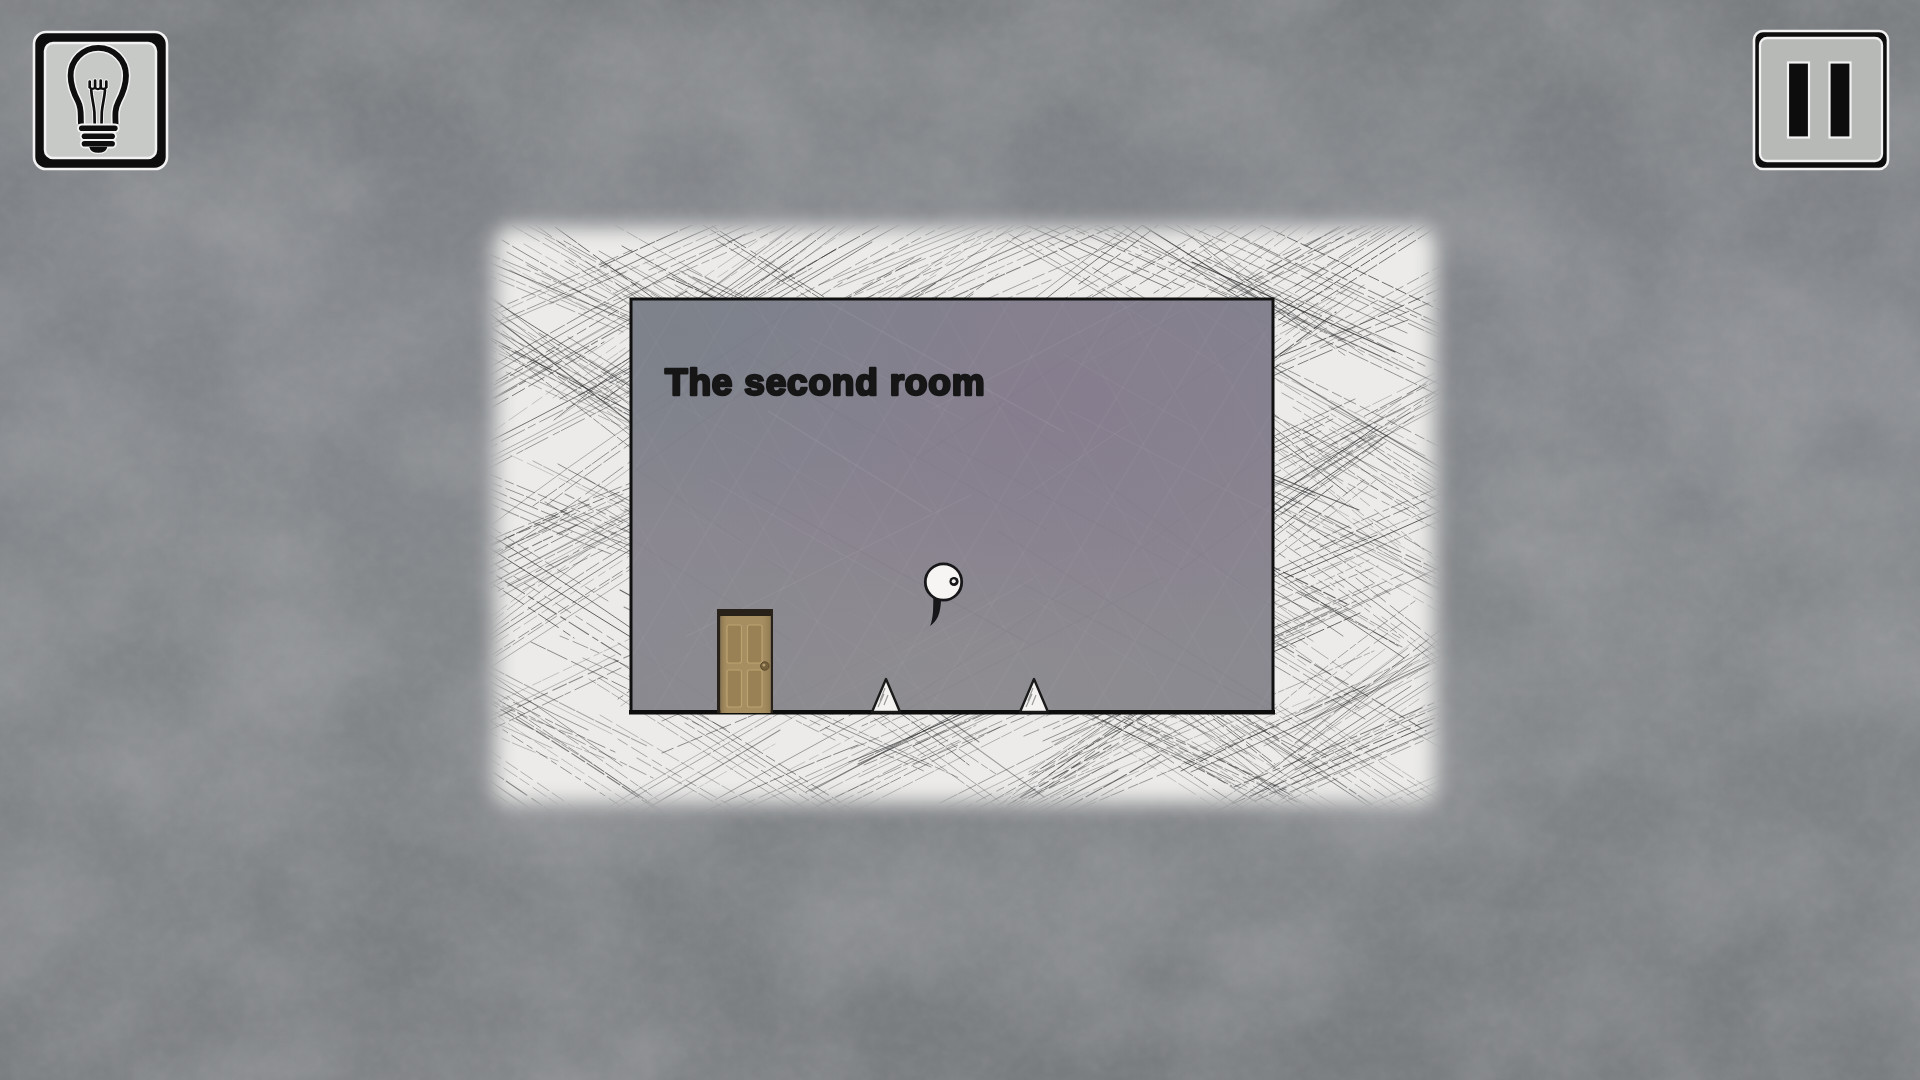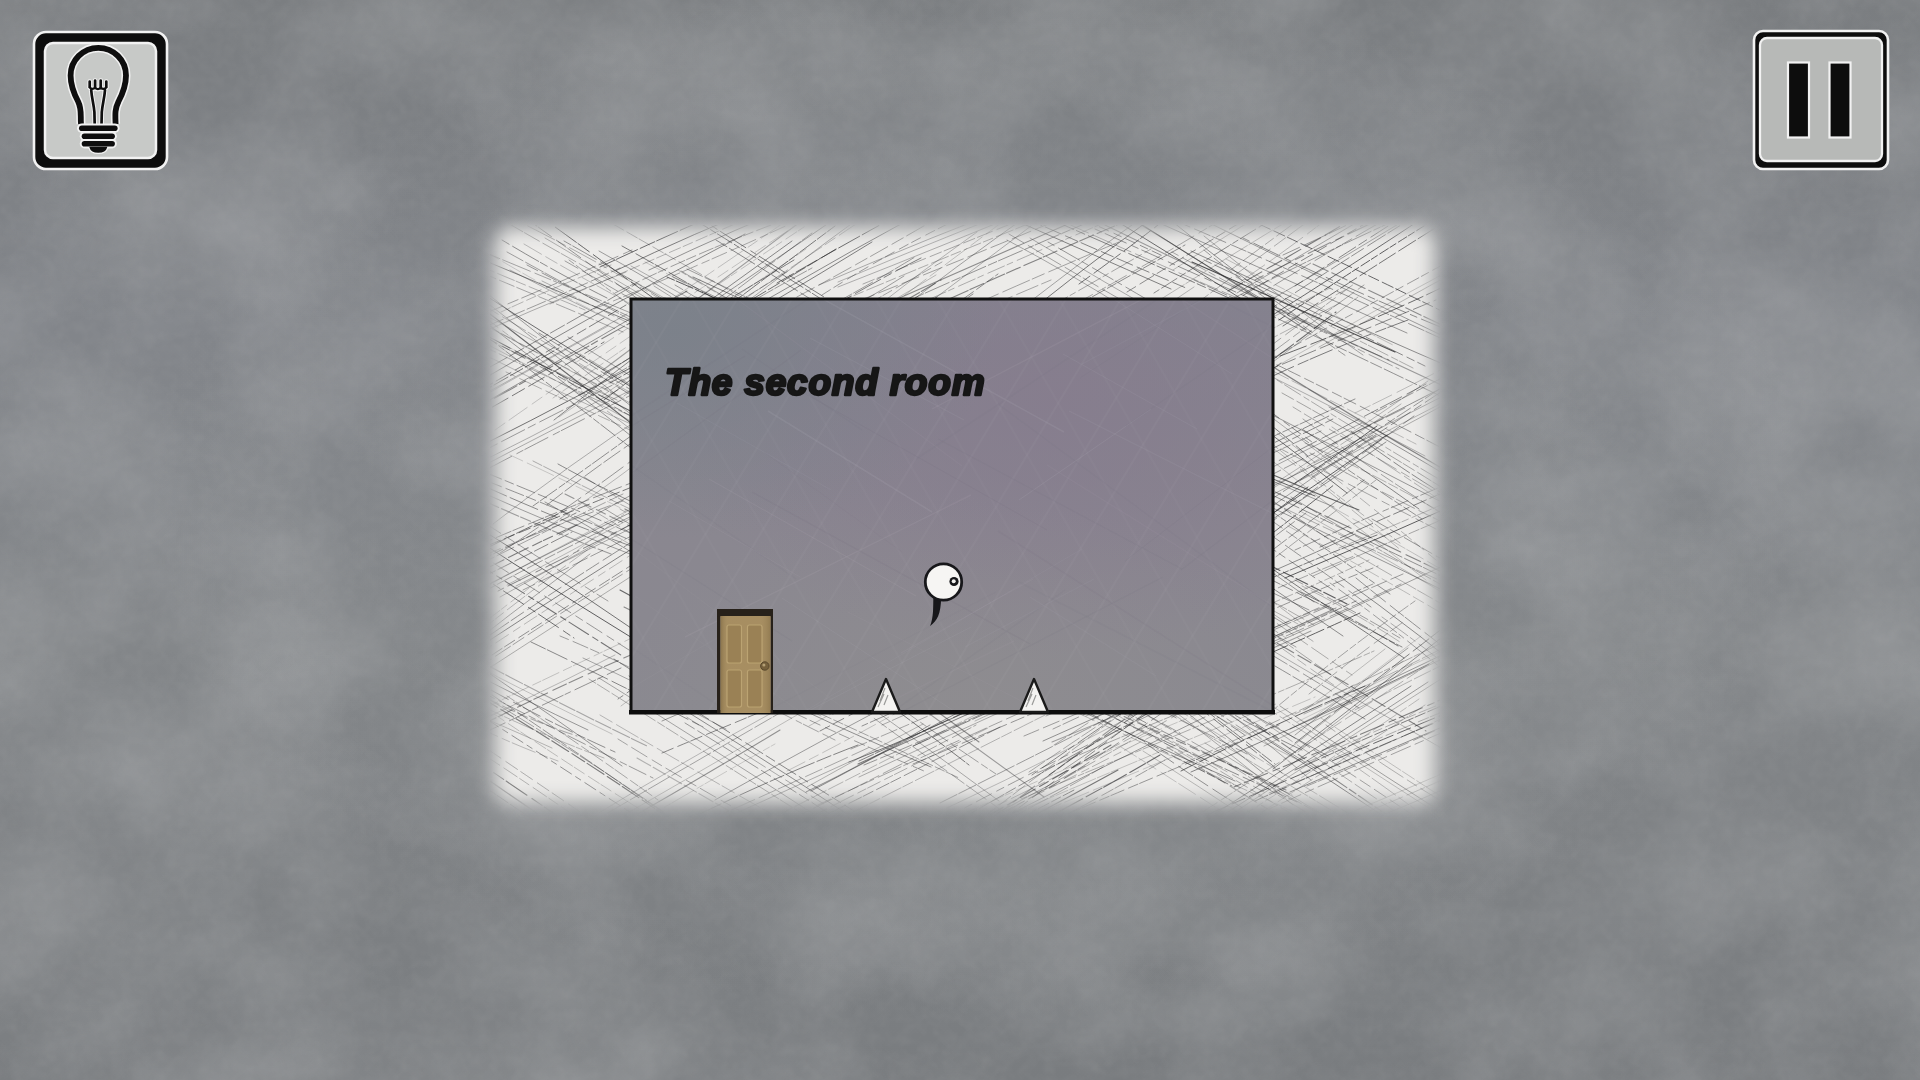--- a/index.html
+++ b/index.html
@@ -1,17 +1,17 @@
 <!DOCTYPE html>
 <html><head>
 <meta charset="utf-8">
 <style>
   html,body{margin:0;padding:0;width:1920px;height:1080px;overflow:hidden;background:#8e9194;
     font-family:"Liberation Sans",sans-serif;}
-  #stage{position:relative;width:1920px;height:1080px;overflow:hidden;font-style:italic;}
+  #stage{position:relative;width:1920px;height:1080px;overflow:hidden;}
   .abs{position:absolute;}
 </style>
 </head>
 <body>
 <div id="stage">
 
 <div class="abs" style="left:0;top:0;width:1920px;height:1080px;
   background:
     radial-gradient(ellipse 1350px 850px at 51% 46%, rgba(148,151,154,0.4) 0%, rgba(142,145,148,0.15) 40%, rgba(0,0,0,0) 62%),
     radial-gradient(ellipse 2300px 1450px at 50% 50%, rgba(0,0,0,0) 58%, rgba(30,32,35,0.28) 100%),

